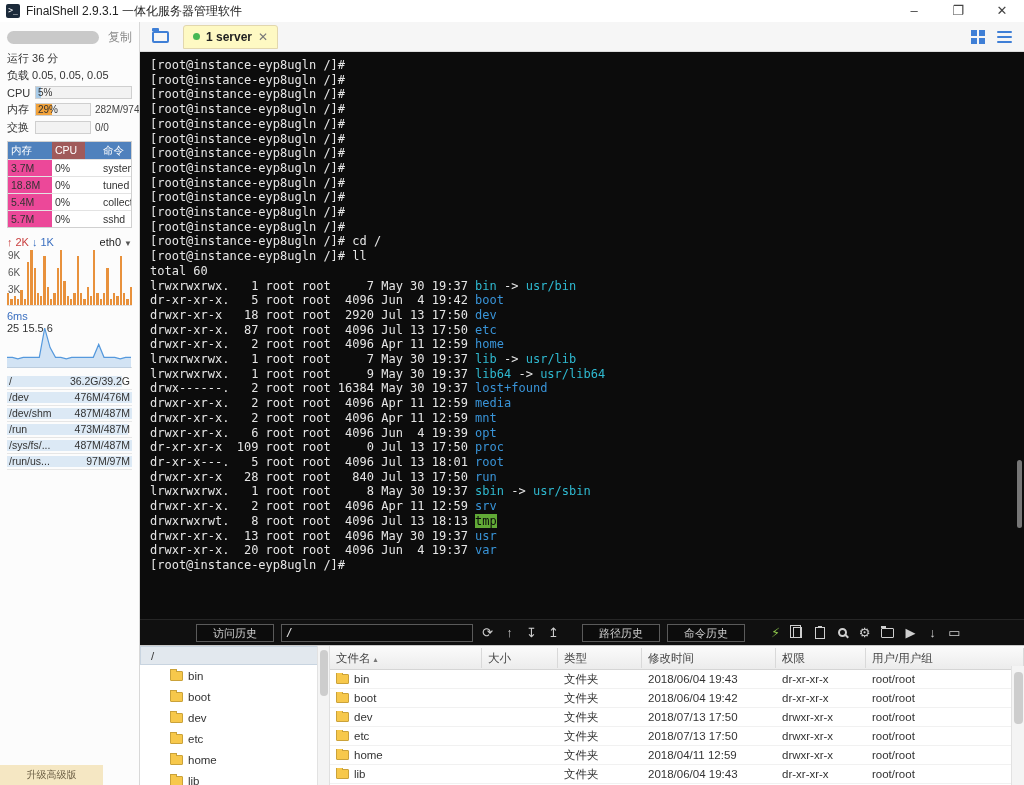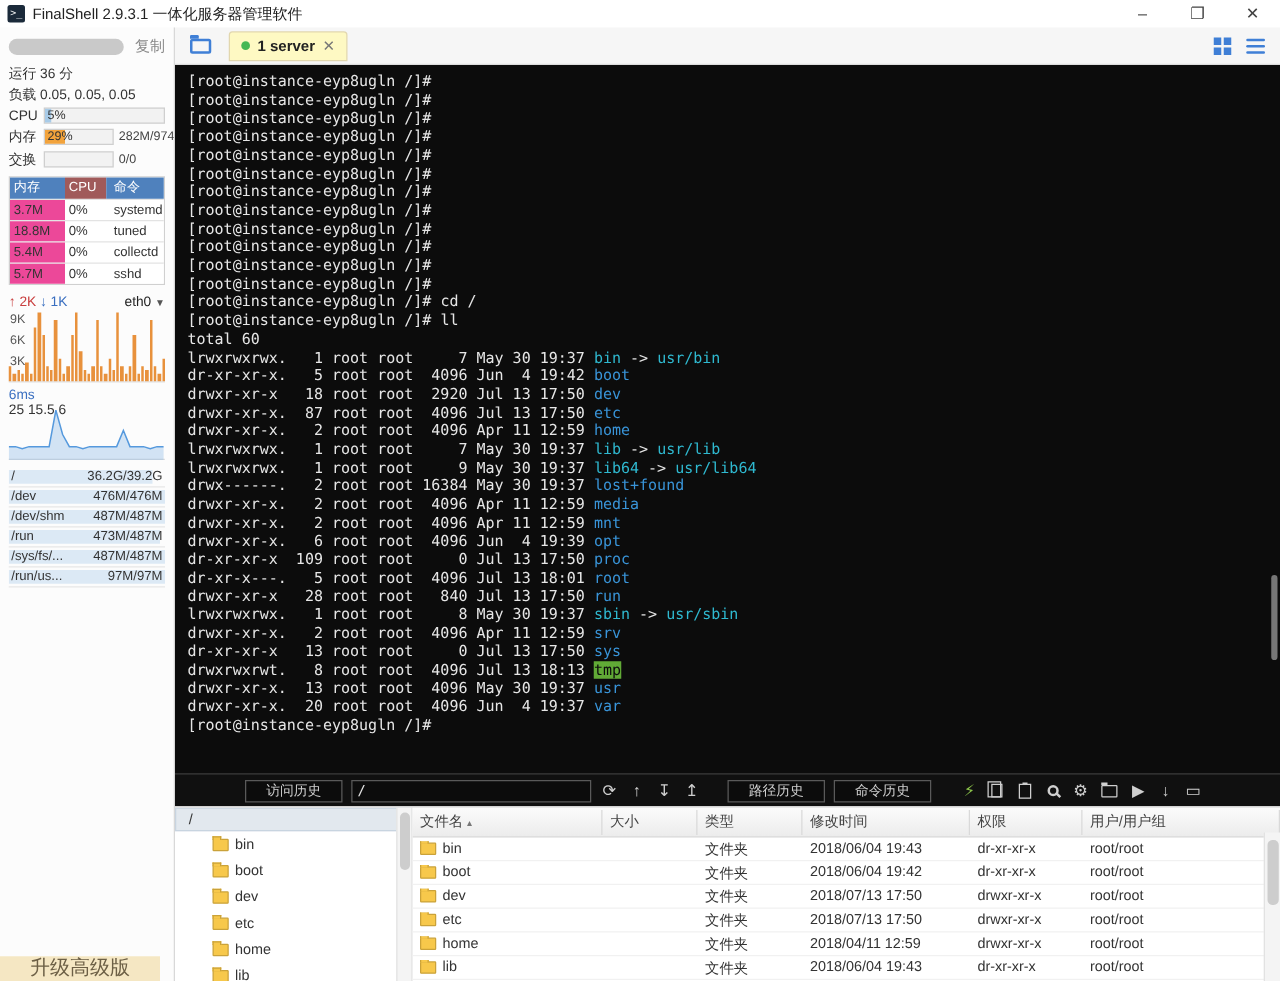--- a/index.html
+++ b/index.html
@@ -32,21 +32,21 @@
   .meter.fixed { flex:none; width:56px; }
   .meter .fill { position:absolute; left:0; top:0; bottom:0; }
   .meter .mtext { position:absolute; left:2px; top:0; line-height:11px; font-size:10px; color:#333; }
   .meter-detail { margin-left:4px; font-size:10px; color:#444; white-space:nowrap; }
 
   .ptable { margin-top:6px; border:1px solid #d0d0d0; font-size:10.5px; }
   .prow { display:flex; height:17px; line-height:17px; border-top:1px solid #e3e3e3; background:#fff; }
   .prow:first-child { border-top:none; }
   .pc1 { width:44px; padding-left:3px; background:#ec4899; }
   .pc2 { width:33px; padding-left:3px; }
-  .pc3 { flex:1; padding-left:6px; overflow:hidden; white-space:nowrap; }
+  .pc3 { flex:1; padding-left:18px; overflow:hidden; white-space:nowrap; }
   .phead .pc1 { background:#4f81bd; color:#fff; }
   .phead .pc2 { background:#a05a5a; color:#fff; }
   .phead .pc3 { background:#4f81bd; color:#fff; }
 
   .nethead { display:flex; align-items:center; margin-top:8px; font-size:11px; gap:3px; }
   .up-arrow { color:#c94040; font-weight:bold; }
   .dn-arrow { color:#3a6fc0; font-weight:bold; }
   .net-up { color:#c94040; }
   .net-dn { color:#3a6fc0; }
   .iface { margin-left:auto; color:#222; cursor:pointer; }
@@ -57,22 +57,22 @@
   .bars span { flex:1; background:#e8913c; }
   .ping-lat { font-size:11px; color:#3a6fc0; margin-top:4px; }
   .pinggraph { position:relative; height:46px; border-bottom:1px solid #e0e0e0; }
 
   .disklist { margin-top:6px; font-size:10.5px; }
   .diskrow { position:relative; height:16px; line-height:15px; border-bottom:1px solid #e6e6e6; overflow:hidden; }
   .diskrow .dfill { position:absolute; left:0; top:2px; bottom:2px; background:#dce9f5; }
   .diskrow .dname { position:absolute; left:2px; color:#333; }
   .diskrow .dval { position:absolute; right:2px; color:#333; }
 
-  .upgrade { position:absolute; left:0; bottom:0; width:128px; height:20px; background:#f5e7c3;
-    color:#6d6046; font-size:16px; line-height:20px; text-align:center; cursor:pointer; }
+  .upgrade { position:absolute; left:0; bottom:0; width:103px; height:20px; background:#f5e7c3;
+    color:#6d6046; font-size:10px; line-height:20px; text-align:center; cursor:pointer; }
 
   
   .tabbar { height:30px; flex:none; background:#f6f6f6; border-bottom:1px solid #ddd;
     display:flex; align-items:center; padding:0 8px; }
   .bluefolder { width:17px; height:12px; border:2px solid #3f7fd6; border-radius:2px; position:relative; margin:0 14px 0 4px; cursor:pointer; }
   .bluefolder:before { content:""; position:absolute; top:-5px; left:-2px; width:7px; height:3px;
     background:#3f7fd6; border-radius:1px 1px 0 0; }
   .tab { display:flex; align-items:center; gap:6px; height:24px; padding:0 9px;
     background:#fef9c3; border:1px solid #e2d7ae; border-radius:3px 3px 0 0; cursor:pointer; }
   .tabdot { width:7px; height:7px; border-radius:50%; background:#46b854; }
@@ -367,21 +367,20 @@
           <div class="tline"><span>lrwxrwxrwx.   1 root root     9 May 30 19:37 </span><span class="n-symlink">lib64</span><span> -&gt; </span><span class="n-symlink">usr/lib64</span></div>
           <div class="tline"><span>drwx------.   2 root root 16384 May 30 19:37 </span><span class="n-dir">lost+found</span></div>
           <div class="tline"><span>drwxr-xr-x.   2 root root  4096 Apr 11 12:59 </span><span class="n-dir">media</span></div>
           <div class="tline"><span>drwxr-xr-x.   2 root root  4096 Apr 11 12:59 </span><span class="n-dir">mnt</span></div>
           <div class="tline"><span>drwxr-xr-x.   6 root root  4096 Jun  4 19:39 </span><span class="n-dir">opt</span></div>
           <div class="tline"><span>dr-xr-xr-x  109 root root     0 Jul 13 17:50 </span><span class="n-dir">proc</span></div>
           <div class="tline"><span>dr-xr-x---.   5 root root  4096 Jul 13 18:01 </span><span class="n-dir">root</span></div>
           <div class="tline"><span>drwxr-xr-x   28 root root   840 Jul 13 17:50 </span><span class="n-dir">run</span></div>
           <div class="tline"><span>lrwxrwxrwx.   1 root root     8 May 30 19:37 </span><span class="n-symlink">sbin</span><span> -&gt; </span><span class="n-symlink">usr/sbin</span></div>
           <div class="tline"><span>drwxr-xr-x.   2 root root  4096 Apr 11 12:59 </span><span class="n-dir">srv</span></div>
-          <div class="tline"><span>dr-xr-xr-x   13 root root     0 Jul 13 17:50 </span><span class="n-dir">sys</span></div>
           <div class="tline"><span>drwxrwxrwt.   8 root root  4096 Jul 13 18:13 </span><span class="n-sticky">tmp</span></div>
           <div class="tline"><span>drwxr-xr-x.  13 root root  4096 May 30 19:37 </span><span class="n-dir">usr</span></div>
           <div class="tline"><span>drwxr-xr-x.  20 root root  4096 Jun  4 19:37 </span><span class="n-dir">var</span></div>
           <div class="tline"><span>[root@instance-eyp8ugln /]#</span></div>
         </div>
       <div class="tscroll">
           <span class="thumb"></span>
         </div>
     </div>
 

